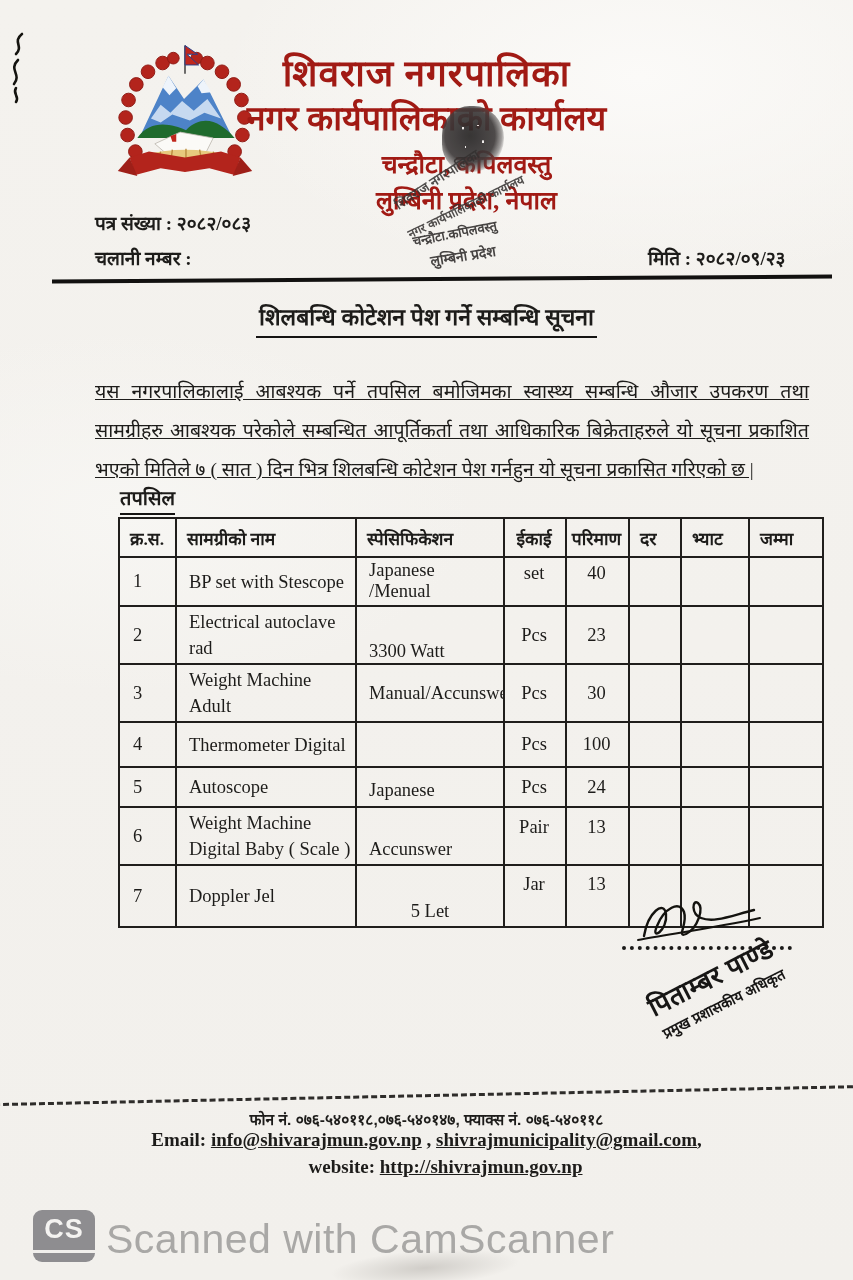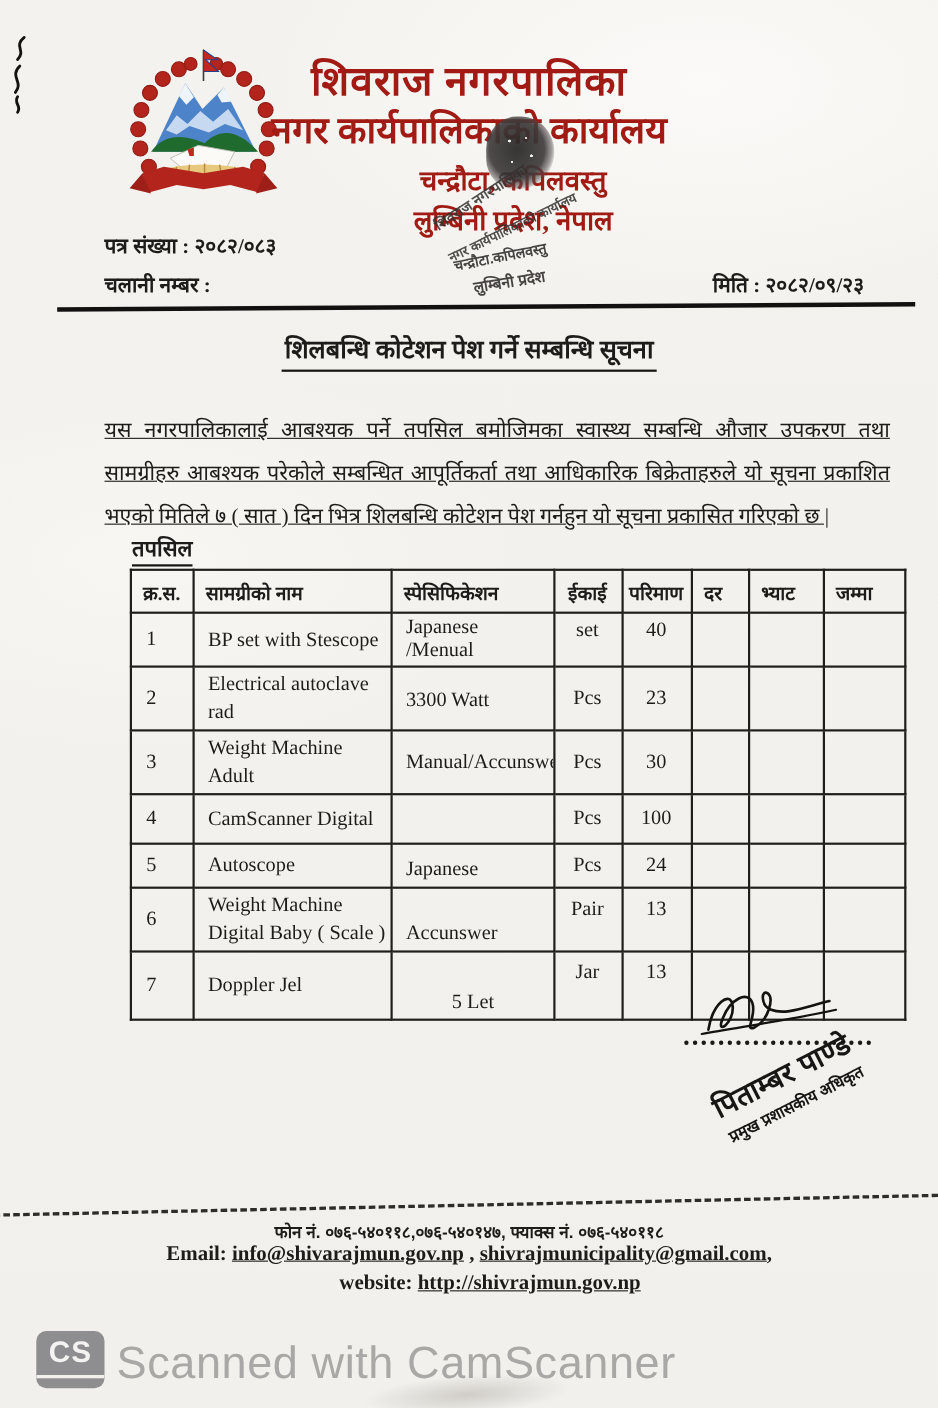--- a/index.html
+++ b/index.html
@@ -69,21 +69,21 @@
   th { font-size:17.5px; font-weight:bold; text-align:left; padding:2px 4px 2px 10px; }
   th.c-unit, th.c-qty { text-align:center; padding-left:2px; }
   td { font-size:18.5px; padding:2px 4px 2px 12px; }
   td.c-sn { padding-left:13px; }
   td.c-unit, td.c-qty { text-align:center; padding-left:2px; }
   tbody tr:nth-child(1){ height:46px; } tbody tr:nth-child(2){ height:47px; }
   tbody tr:nth-child(3){ height:38px; } tbody tr:nth-child(4){ height:45px; }
   tbody tr:nth-child(5){ height:40px; } tbody tr:nth-child(6){ height:55px; }
   tbody tr:nth-child(7){ height:62px; }
   tbody tr:nth-child(1) td.c-spec { vertical-align:bottom; padding-bottom:3px; }
-  tbody tr:nth-child(2) td.c-spec { vertical-align:bottom; padding-bottom:15px; }
+  tbody tr:nth-child(2) td.c-spec { vertical-align:bottom; padding-bottom:1px; }
   tbody tr:nth-child(5) td.c-spec { vertical-align:bottom; padding-bottom:5px; }
   tbody tr:nth-child(6) td.c-spec { vertical-align:bottom; padding-bottom:4px; }
   tbody tr:nth-child(7) td.c-spec { vertical-align:bottom; text-align:center; padding:0 0 4px 0; }
   tbody tr:nth-child(1) td.c-unit, tbody tr:nth-child(1) td.c-qty { vertical-align:top; padding-top:5px; }
   tbody tr:nth-child(6) td.c-unit, tbody tr:nth-child(6) td.c-qty { vertical-align:top; padding-top:9px; }
   tbody tr:nth-child(7) td.c-unit, tbody tr:nth-child(7) td.c-qty { vertical-align:top; padding-top:8px; }
   td.c-name { line-height:26px; }
 
   
   .dotline { left:622px; top:946px; width:170px; border-bottom:4.5px dotted #1b1a19; }
@@ -239,21 +239,21 @@
           <td class="c-name">Weight Machine Adult</td>
           <td class="c-spec">Manual/Accunswer</td>
           <td class="c-unit">Pcs</td>
           <td class="c-qty">30</td>
           <td class="c-rate"></td>
           <td class="c-vat"></td>
           <td class="c-total"></td>
         </tr>
         <tr>
           <td class="c-sn">4</td>
-          <td class="c-name">CamScanner Digital</td>
+          <td class="c-name">Thermometer Digital</td>
           <td class="c-spec"></td>
           <td class="c-unit">Pcs</td>
           <td class="c-qty">100</td>
           <td class="c-rate"></td>
           <td class="c-vat"></td>
           <td class="c-total"></td>
         </tr>
         <tr>
           <td class="c-sn">5</td>
           <td class="c-name">Autoscope</td>

